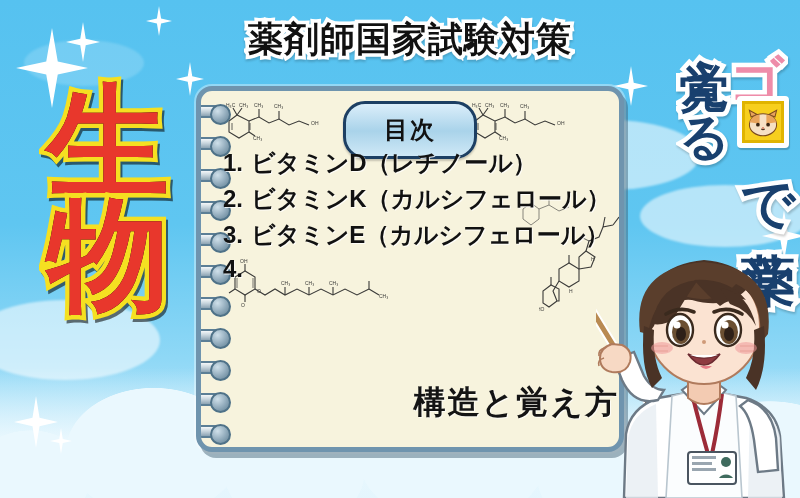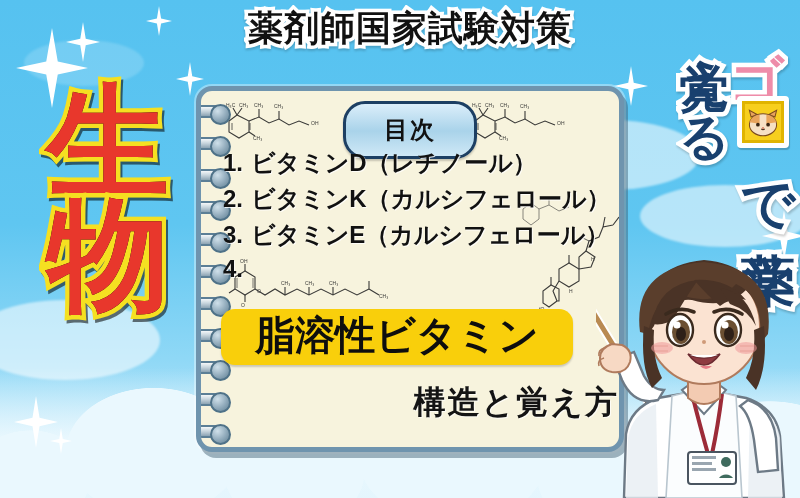--- a/index.html
+++ b/index.html
@@ -43,21 +43,21 @@
     letter-spacing:-2px;
     -webkit-text-stroke:9px #f5e021;
     paint-order:stroke fill;
     text-shadow:0 0 0 #000;
     filter:drop-shadow(2px 3px 0 rgba(0,0,0,.55));
   }
   #subject-title span { display:block; }
 
   
   #header-title {
-    position:absolute; left:200px; top:5px; width:420px;
+    position:absolute; left:200px; top:16px; width:420px;
     text-align:center;
     font-size:35px; font-weight:bold; color:#111;
     letter-spacing:1px;
     -webkit-text-stroke:7px #ffffff;
     paint-order:stroke fill;
     filter:drop-shadow(0 2px 1px rgba(0,0,0,.18));
   }
 
   
   .vtext {
@@ -339,23 +339,20 @@
         </div>
         <div class="toc-item">
           <span class="toc-num">3.</span>
           <span>ビタミンE（カルシフェロール）</span>
         </div>
         <div class="toc-item">
           <span class="toc-num">4.</span>
         </div>
       </div>
 
-      <div id="highlight-box">
-        <div id="highlight-text">脂溶性ビタミン</div>
-      </div>
 
       <div id="sub-caption">構造と覚え方</div>
 
     </div>
   </div>
 
   <svg id="character" viewBox="0 0 210 250">
 
     <g>
       <line x1="-8" y1="56" x2="52" y2="154" stroke="#ffffff" stroke-width="9" stroke-linecap="round"></line>

